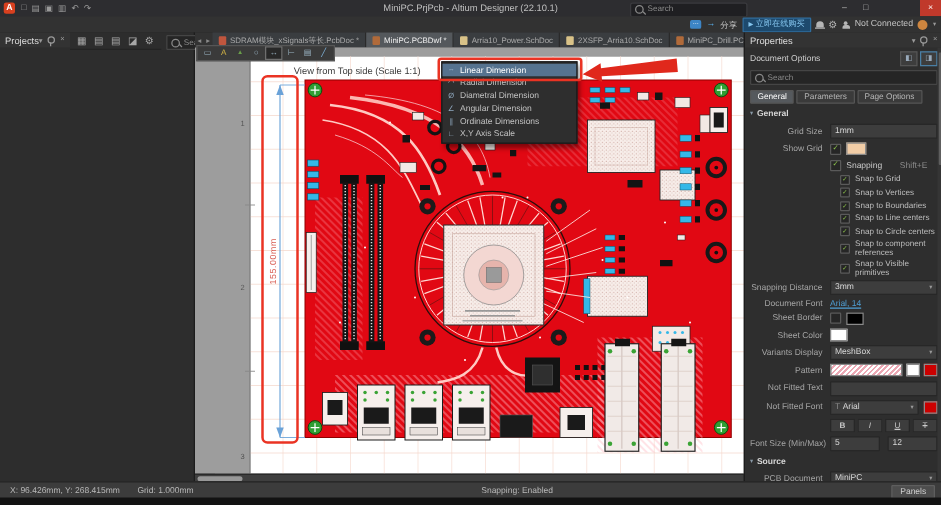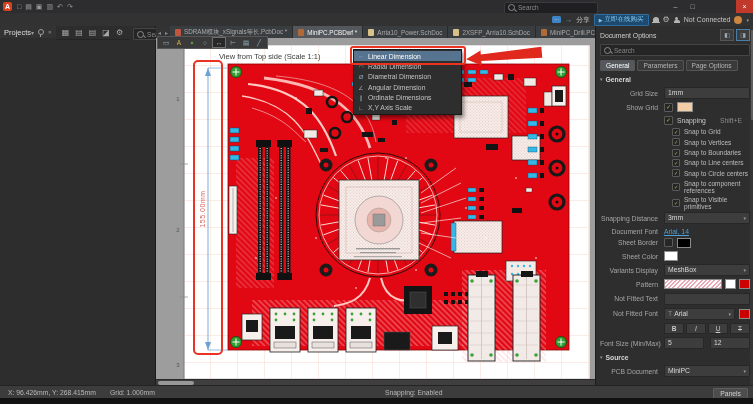--- a/index.html
+++ b/index.html
@@ -51,21 +51,21 @@
   
   #tabbar{left:156px;top:26px;width:439px;height:12px;background:#333;display:flex;align-items:flex-end;}
   .tab-nav{color:#8a8a8a;font-size:6px;padding:0 2px;align-self:center;}
   .dtab{height:12px;display:flex;align-items:center;gap:3px;padding:0 5px;font-size:6.3px;background:#3a3d40;color:#a9a9a9;border-right:1px solid #2a2a2a;white-space:nowrap;}
   .dtab.active{background:#54585c;color:#f2f2f2;}
   .tab-ico{width:6px;height:7px;border-radius:1px;flex:none;}
   .pcb-doc-icon{background:#c0563e;}
   .sch-doc-icon{background:#d9c288;}
   .dwf-doc-icon{background:#b06a3a;}
   
-  #canvas{left:156px;top:38px;width:439px;height:341px;background:#9d9d9d;overflow:visible;}
+  #canvas{left:156px;top:38px;width:439px;height:341px;background:#9d9d9d;overflow:visible;padding-left:16px;}
   #hscroll{left:156px;top:379px;width:439px;height:6px;background:#3f3f3f;border-top:1px solid #2a2a2a;}
   #hscroll .thumb{position:absolute;left:2px;top:1px;width:36px;height:4px;background:#989898;border-radius:2px;}
   
   #float-toolbar{left:157px;top:36px;height:11px;background:#3a3a3a;border:1px solid #565656;display:flex;align-items:center;padding:0 2px;gap:1px;z-index:30;}
   .tbi{width:12px;height:9px;text-align:center;line-height:9px;font-size:6.5px;color:#9ab4c4;}
   .tbi.active{background:#282828;border:0.5px solid #6f6f6f;}
   .tbi.text-icon{color:#d4b445;}
   .tbi.callout-icon{color:#6a9e4a;font-size:5px;}
   .tbi.line-icon{color:#7fb2d9;}
   
@@ -110,20 +110,21 @@
   <div id="titlebar" class="abs">
     <span id="app-logo">A</span>
     <span style="display:flex">
       <span class="tb-ico">□</span>
         <span class="tb-ico">▤</span>
         <span class="tb-ico">▣</span>
         <span class="tb-ico">▥</span>
         <span class="tb-ico">↶</span>
         <span class="tb-ico">↷</span>
     </span>
+    <span id="title-text">MiniPC.PrjPcb - Altium Designer (22.10.1)</span>
     <span id="title-search">
       <span class="search-glyph"></span>
       <span>Search</span>
     </span>
     <span style="position:absolute;right:52px;display:flex;">
       <span class="winbtn">–</span>
       <span class="winbtn">□</span>
     </span>
     <span class="winbtn abs" id="win-close" style="right:0;top:0;">×</span>
   </div>
@@ -833,20 +834,28 @@
   <div id="anno-menu" class="abs anno"></div>
   <svg id="anno-arrow" class="abs" viewBox="0 0 80 18">
     <polygon points="2,9 17,1.5 17,5.5 78,3 78,14 17,12 17,16.5" fill="#e0281c"></polygon>
   </svg>
 
   <div id="hscroll" class="abs">
       <span class="thumb"></span>
     </div>
 
   <div id="props" class="abs" actable="false">
+    <div class="panel-head">
+      <span>Properties</span>
+      <span class="sp">
+        <span>▾</span>
+        <span class="pin-ico"></span>
+        <span>×</span>
+      </span>
+    </div>
     <div class="body">
       <div class="prow" style="margin:2px 0 3px 0;">
         <span style="color:#cfcfcf;">Document Options</span>
         <span style="margin-left:auto;display:flex;gap:2px;">
           <span class="doc-btn">◧</span>
           <span class="doc-btn" style="border-color:#4a7fa5;">◨</span>
         </span>
       </div>
       <div class="searchbox" style="margin:0 0 4px 0;">
         <span class="search-glyph"></span>

